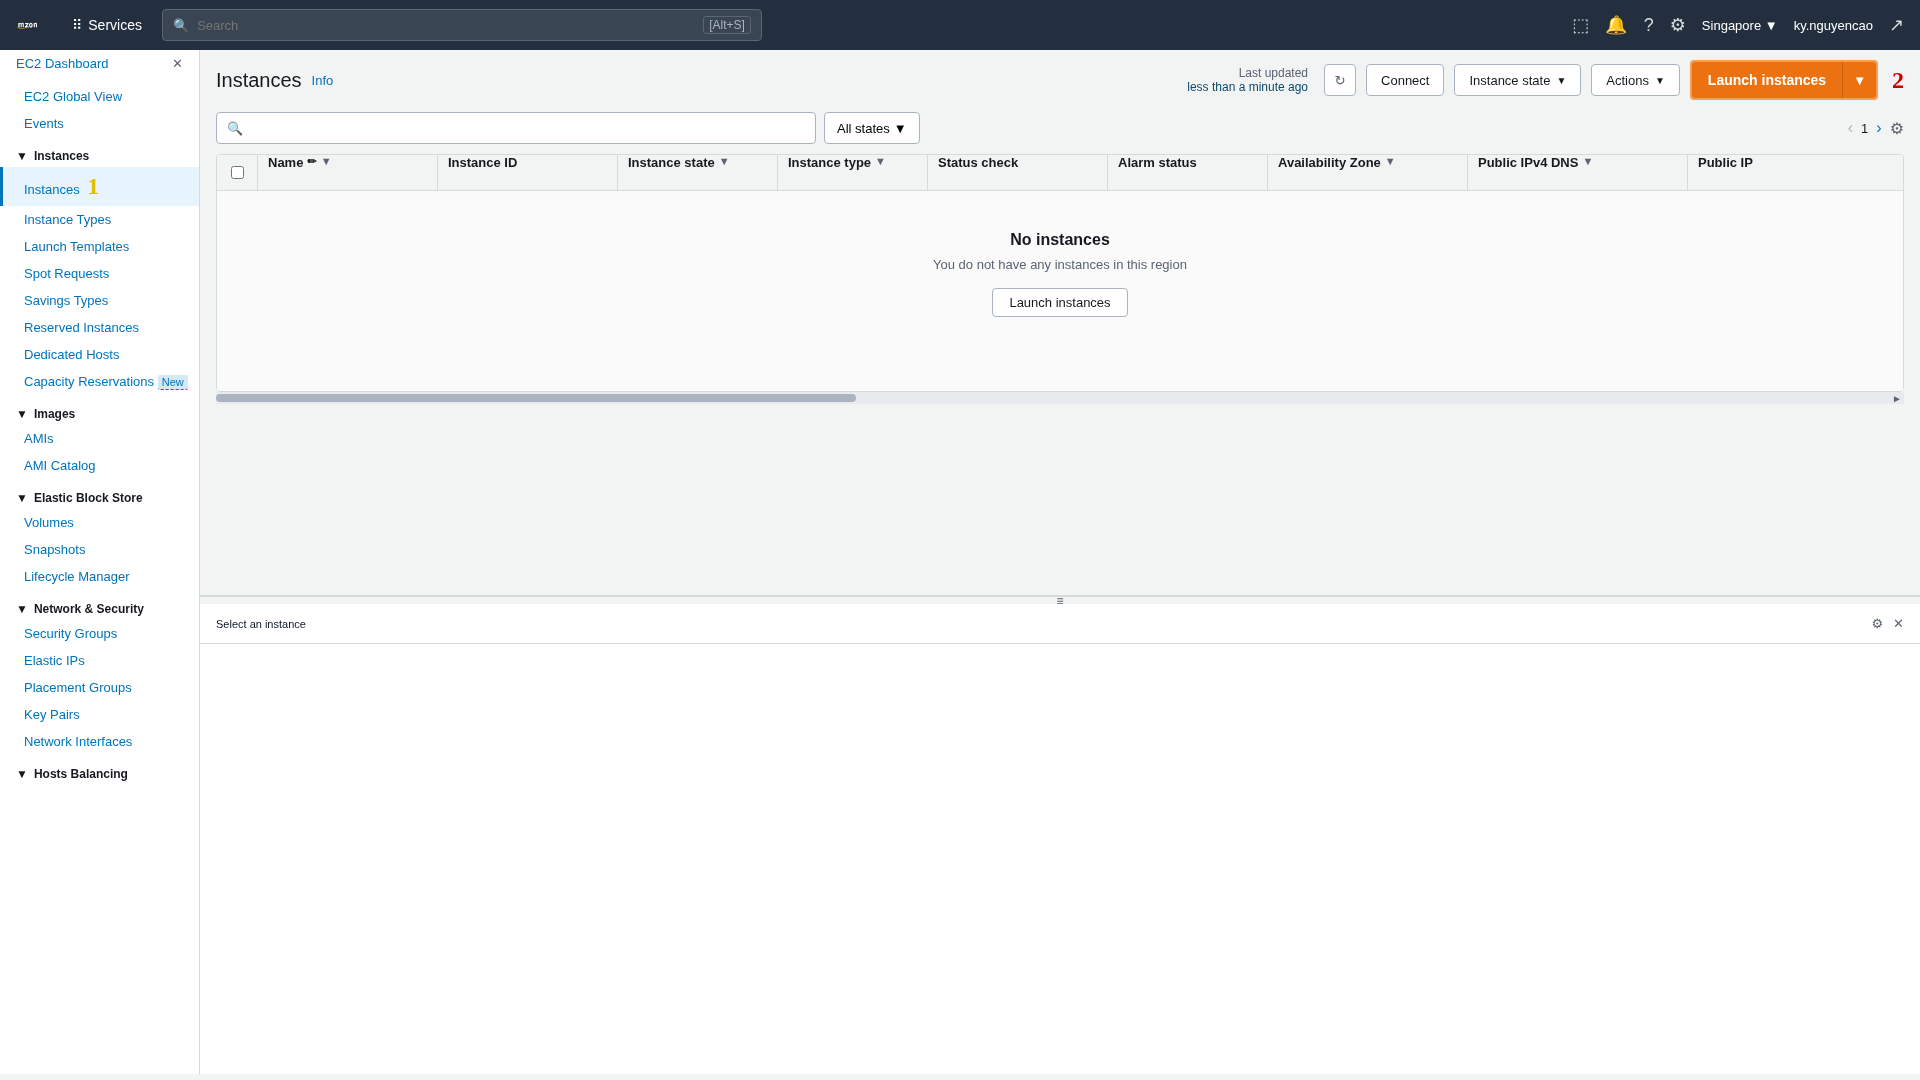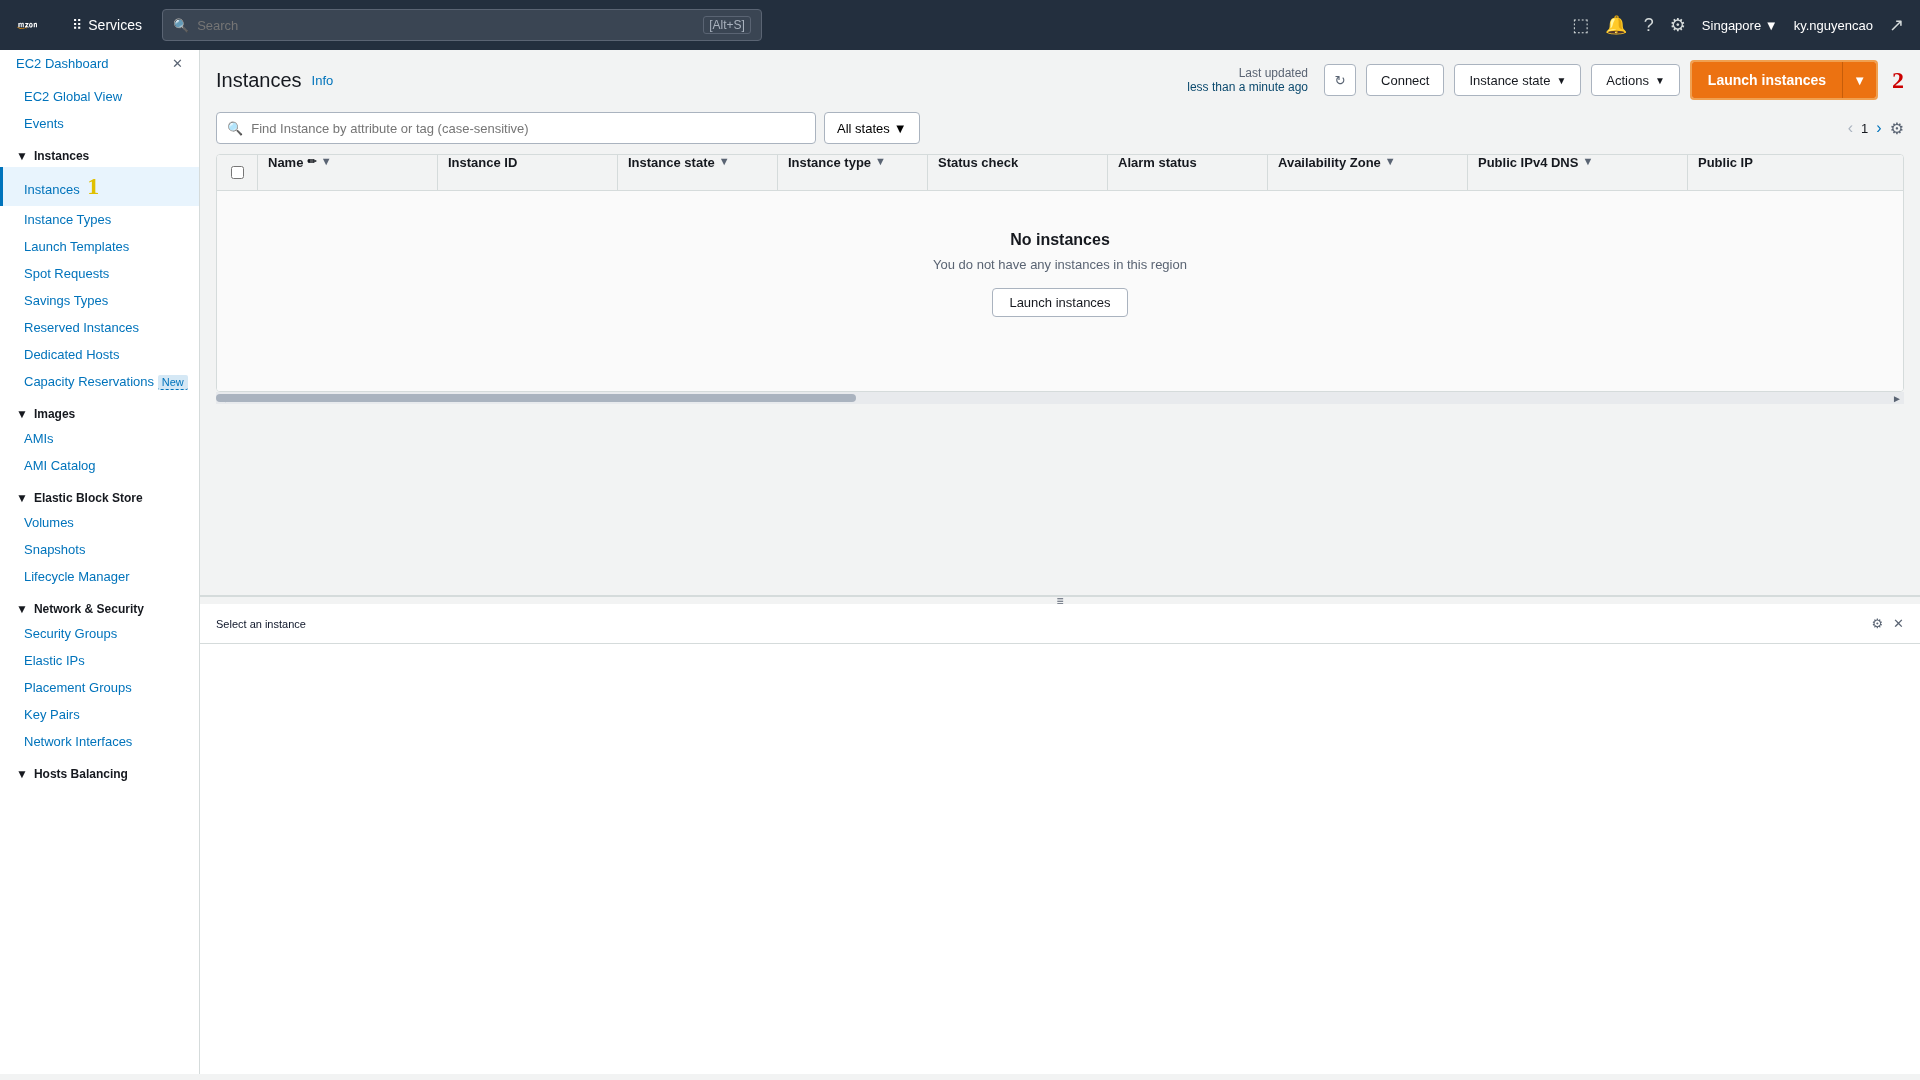--- a/index.html
+++ b/index.html
@@ -617,21 +617,20 @@
             <button class="btn-launch-main">Launch instances</button>
             <button class="btn-launch-arrow">▼</button>
           </div>
           <span class="annotation-2">2</span>
         </div>
       </div>
 
       <div class="filter-pagination-row">
         <div class="search-filter">
           <span style="color:#aab3bf;">🔍</span>
-          <input style="font-size: 13px; color: rgb(170, 179, 191);" placeholder="Find Instance by attribute or tag (case-sensitive)">
         </div>
         <button class="all-states-btn">
           <span>All states</span>
           <span>▼</span>
         </button>
         <div style="flex:1;"></div>
         <div class="pagination-row">
           <button class="page-nav-btn">‹</button>
           <span class="page-num">1</span>
           <button class="page-nav-btn active">›</button>

